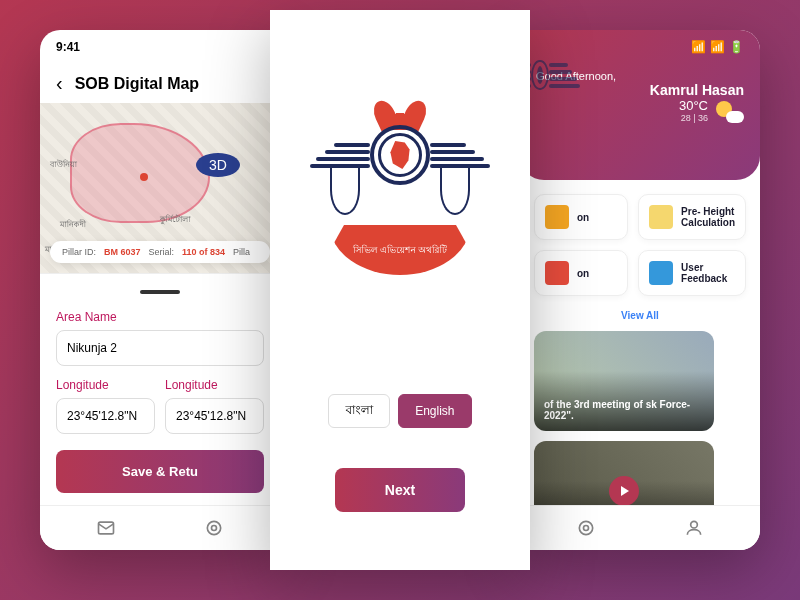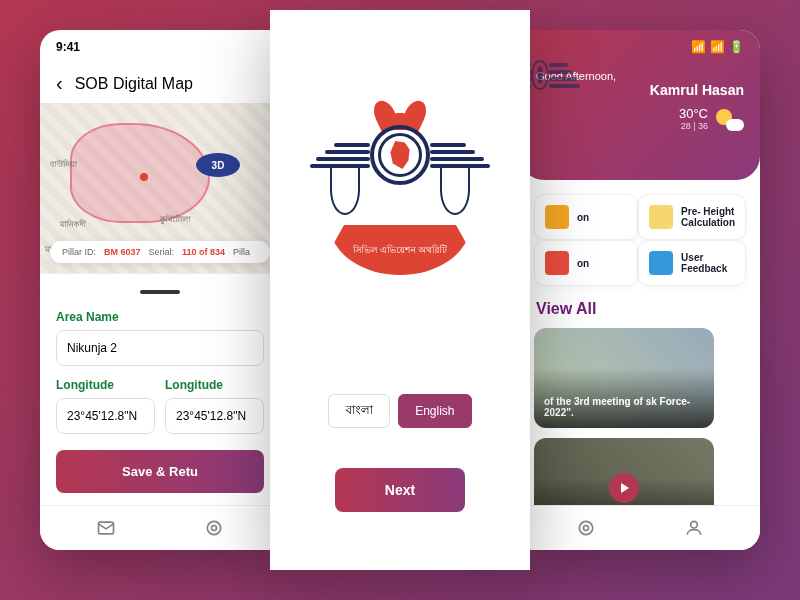--- a/index.html
+++ b/index.html
@@ -6,31 +6,31 @@
 body{width:800px;height:600px;background:linear-gradient(135deg,#b43752 0%,#7a3a7a 100%);display:flex;align-items:center;justify-content:center;overflow:hidden}
 .phones{display:flex;gap:0;position:relative}
 .phone{width:240px;height:520px;background:#fff;border-radius:0;position:relative;overflow:hidden;box-shadow:0 20px 60px rgba(0,0,0,.3)}
 .phone.left{margin-right:-10px;z-index:1;border-radius:20px 0 0 20px;margin-left:-50px}
 .phone.center{z-index:3;width:260px;height:560px;border-radius:0;margin-top:-20px}
 .phone.right{margin-left:-10px;z-index:1;border-radius:0 20px 20px 0;margin-right:-50px}
 .status-bar{display:flex;justify-content:space-between;padding:10px 16px;font-size:12px;font-weight:600}
 .status-icons{display:flex;gap:4px;align-items:center}
 .header{display:flex;align-items:center;gap:12px;padding:8px 16px}
 .back{font-size:20px;font-weight:300}
-.title{font-size:16px;font-weight:400}
+.title{font-size:16px;font-weight:700}
 .map{height:170px;background:linear-gradient(45deg,#e8e4dc 25%,#f0ece4 25%,#f0ece4 50%,#e8e4dc 50%,#e8e4dc 75%,#f0ece4 75%);background-size:20px 20px;position:relative}
 .map-overlay{position:absolute;top:20px;left:30px;width:140px;height:100px;background:rgba(232,90,120,.25);border:2px solid rgba(220,60,90,.5);border-radius:40% 60% 50% 40%}
 .map-pin{position:absolute;top:70px;left:100px;width:8px;height:8px;background:#d43;border-radius:50%}
-.badge-3d{position:absolute;top:50px;right:40px;width:44px;height:24px;background:#2a3f8f;border-radius:50%;color:#fff;font-size:10px;font-weight:700;display:flex;align-items:center;justify-content:center}
+.badge-3d{position:absolute;top:50px;right:40px;width:44px;height:24px;background:#2a3f8f;border-radius:50%;color:#fff;font-size:14px;font-weight:400;display:flex;align-items:center;justify-content:center}
 .pillar-info{position:absolute;bottom:10px;left:10px;right:10px;background:#fff;border-radius:20px;padding:6px 12px;font-size:9px;display:flex;gap:8px;box-shadow:0 2px 8px rgba(0,0,0,.1)}
 .pillar-info span{color:#666}
 .pillar-info b{color:#d43;font-weight:600}
 .sheet{padding:16px;border-top:1px solid #eee}
 .handle{width:40px;height:4px;background:#333;border-radius:2px;margin:0 auto 16px}
-.label{font-size:12px;font-weight:700;margin-bottom:6px;color:#15803d}
+.label{font-size:12px;font-weight:400;margin-bottom:6px;color:#be185d}
 .input{border:1px solid #ddd;border-radius:8px;padding:10px;font-size:12px;margin-bottom:12px;width:100%}
 .row{display:flex;gap:10px}
 .row>div{flex:1}
 .btn{background:linear-gradient(90deg,#b43752,#8a3a7a);color:#fff;border:none;border-radius:8px;padding:14px;font-size:13px;font-weight:600;width:100%;margin-top:4px}
 .bottom-nav{position:absolute;bottom:0;left:0;right:0;display:flex;justify-content:space-around;padding:12px;border-top:1px solid #eee;background:#fff}
 .nav-icon{width:20px;height:20px;opacity:.6}
 
 .logo-wrap{display:flex;flex-direction:column;align-items:center;justify-content:center;height:380px;padding:20px}
 .emblem{width:180px;height:200px;position:relative}
 .lotus{width:60px;height:30px;margin:0 auto;background:radial-gradient(ellipse at bottom,#d43 40%,transparent 40%);position:relative}
@@ -56,31 +56,31 @@
 .ribbon{width:140px;height:50px;background:#d43;margin:10px auto 0;clip-path:polygon(10% 0,90% 0,100% 50%,90% 100%,10% 100%,0 50%);display:flex;align-items:center;justify-content:center;color:#fff;font-size:9px;text-align:center;border-radius:0 0 50% 50%/0 0 100% 100%}
 .lang-toggle{display:flex;gap:8px;justify-content:center;margin-top:4px}
 .lang-btn{padding:6px 16px;border-radius:6px;font-size:12px;border:1px solid #ddd;background:#fff}
 .lang-btn.active{background:#9a3a6a;color:#ffffff;border-color:#9a3a6a}
 .next-btn{background:linear-gradient(90deg,#b43752,#8a3a7a);color:#fff;border:none;border-radius:8px;padding:14px 50px;font-size:14px;font-weight:600;margin:40px auto 0;display:block}
 
 .hero{height:150px;background:linear-gradient(135deg,#b43752,#8a3a7a);border-radius:0 0 24px 24px;padding:10px 16px;color:#fff;position:relative}
 .hero .status-bar{padding:0 0 8px;color:#fff}
 .greeting{font-size:11px;margin-top:8px}
 .username{text-align:right;font-size:14px;font-weight:700}
-.weather{text-align:right;margin-top:8px;display:flex;justify-content:flex-end;align-items:center;gap:8px}
+.weather{text-align:right;margin-top:0;display:flex;justify-content:flex-end;align-items:center;gap:8px}
 .temp{font-size:13px}
 .temp small{font-size:9px;display:block;opacity:.8}
 .sun{width:28px;height:24px;position:relative}
 .sun::before{content:"";position:absolute;width:16px;height:16px;background:#ffc94a;border-radius:50%;left:0;top:2px}
 .sun::after{content:"";position:absolute;width:18px;height:12px;background:#fff;border-radius:10px;right:0;bottom:0}
 .hero-emblem{position:absolute;top:30px;left:-20px;width:80px;height:80px;opacity:.6}
-.tiles{display:grid;grid-template-columns:1fr 1fr;padding:14px}
+.tiles{display:grid;grid-template-columns:1fr 1fr;gap:10px;padding:14px}
 .tile{background:#fff;border:1px solid #eee;border-radius:10px;padding:10px;display:flex;align-items:center;gap:8px;font-size:10px;font-weight:600;color:#1a1a2e;box-shadow:0 2px 6px rgba(0,0,0,.04)}
 .tile-icon{width:24px;height:24px;border-radius:4px;flex-shrink:0}
-.view-all{text-align:left;padding:0 16px;font-size:16px;font-weight:700;color:#701a75}
+.view-all{text-align:center;padding:0 16px;font-size:10px;font-weight:700;color:#3b82f6}
 .news{padding:10px 0 10px 14px;display:flex;gap:10px;overflow:hidden}
 .news-card{width:180px;height:100px;border-radius:12px;background:linear-gradient(180deg,rgba(0,0,0,0) 40%,rgba(0,0,0,.7)),linear-gradient(45deg,#bca,#9ab);flex-shrink:0;position:relative;color:#fff;display:flex;align-items:flex-end;padding:10px;font-size:10px;font-weight:600}
 .news-card.dark{background:linear-gradient(180deg,rgba(0,0,0,0) 40%,rgba(0,0,0,.7)),linear-gradient(45deg,#554,#776)}
 .play{position:absolute;top:50%;left:50%;transform:translate(-50%,-50%);width:30px;height:30px;background:#b43752;border-radius:50%;display:flex;align-items:center;justify-content:center}
 .play::after{content:"";border-left:8px solid #fff;border-top:5px solid transparent;border-bottom:5px solid transparent;margin-left:2px}
 .map-label{position:absolute;font-size:8px;color:#666}
 </style>
 </head>
 <body>
 

